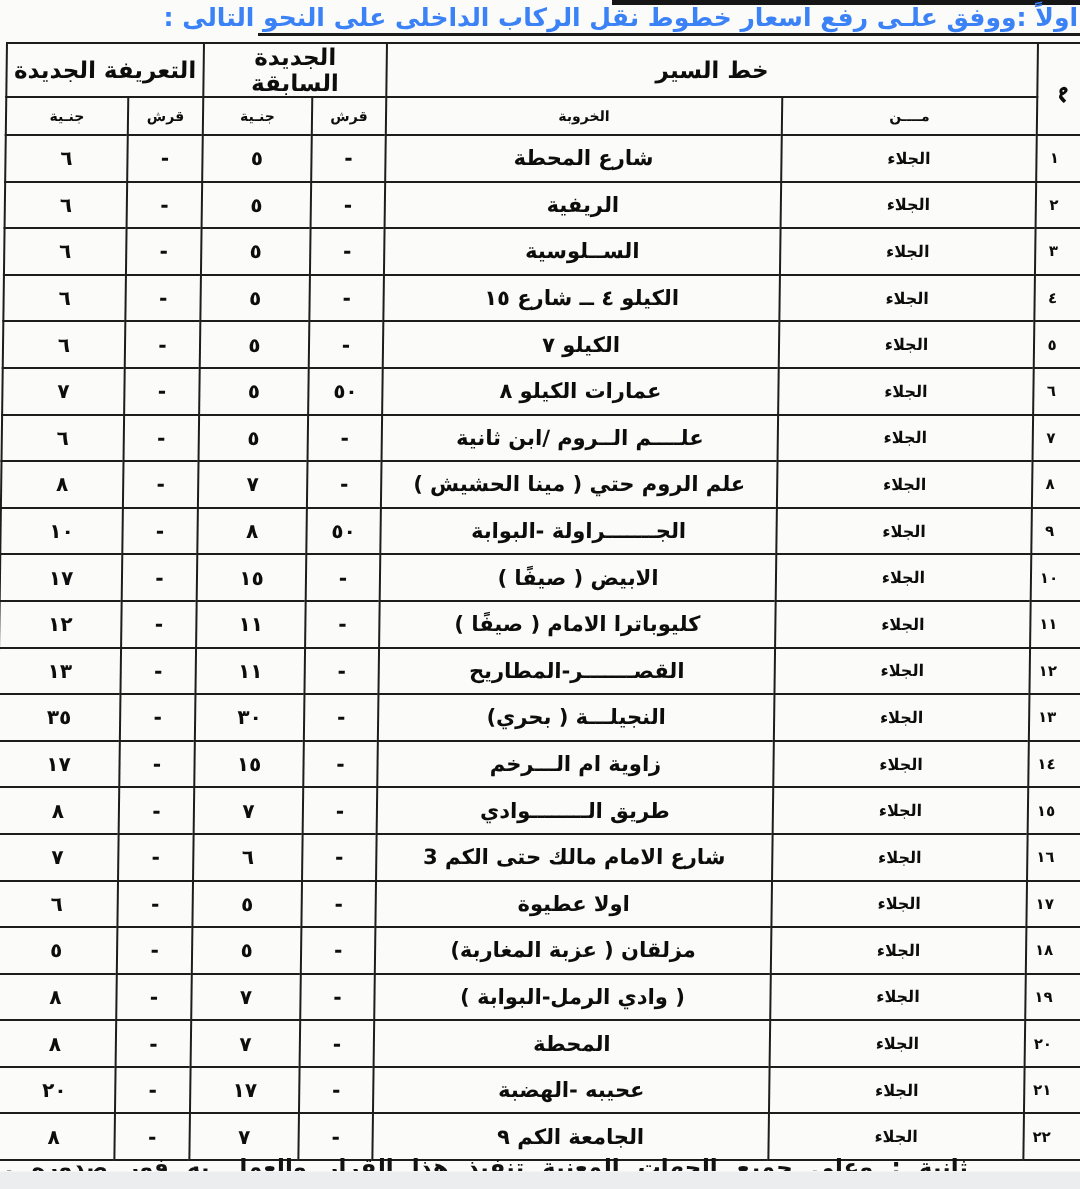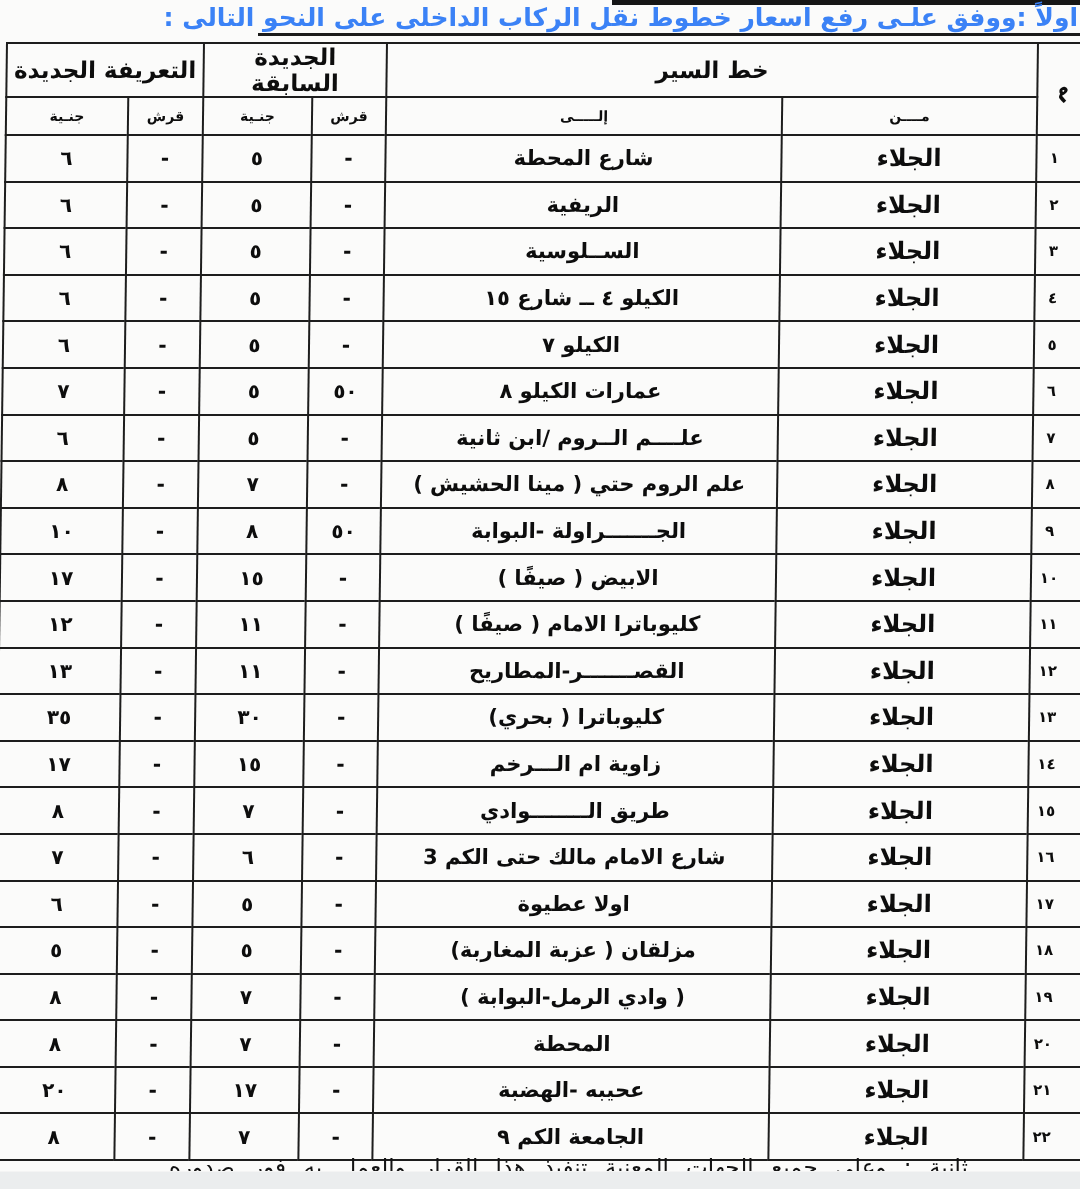--- a/index.html
+++ b/index.html
@@ -35,28 +35,28 @@
 
   th,td{
     border:2.2px solid #1d1d1d;text-align:center;vertical-align:middle;
     color:#0d0d0d;font-weight:bold;padding:0 4px;overflow:hidden;
   }
   thead tr.h1 th{height:50px;font-size:23px;}
   thead tr.h2 th{height:36px;font-size:14px;}
   tbody tr{height:46.6px;}
   tbody td{font-size:20px;}
   td.c-to{font-size:21px;}
-  td.c-from{font-size:24px;}
+  td.c-from{font-size:16px;}
   td.c-no{font-size:15px;padding-right:24px;padding-left:0;}
   th.th-index{padding-right:18px;}
   .m-rot{display:inline-block;transform:rotate(-42deg);font-size:21px;}
 
   .footer-text{
     position:absolute;top:1154px;right:112px;direction:rtl;white-space:nowrap;
-    font-size:23px;font-weight:normal;color:#131313;word-spacing:10px;
+    font-size:23px;font-weight:bold;color:#131313;word-spacing:10px;
   }
   .bottom-band{
     position:absolute;left:0;right:0;top:1171px;height:18px;
     background:#ebedee;border-top:1.5px solid #f4f4f4;
   }
 </style>
 </head>
 <body>
 
 <div class="page">
@@ -79,21 +79,21 @@
       </colgroup>
       <thead>
         <tr class="h1">
           <th rowspan="2" class="th-index"><span class="m-rot">م</span></th>
           <th colspan="2">خط السير</th>
           <th colspan="2">الجديدة السابقة</th>
           <th colspan="2">التعريفة الجديدة</th>
         </tr>
         <tr class="h2">
           <th>مــــن</th>
-          <th>إلـــــى</th>
+          <th>الخروبة</th>
           <th>قرش</th>
           <th>جنـية</th>
           <th>قرش</th>
           <th>جنـية</th>
         </tr>
       </thead>
       <tbody>
           <tr>
             <td class="c-no">١</td>
             <td class="c-from">الجلاء</td>
@@ -198,21 +198,21 @@
             <td class="c-from">الجلاء</td>
             <td class="c-to">القصـــــــر-المطاريح</td>
             <td class="c-pia">-</td>
             <td class="c-pou">١١</td>
             <td class="c-pia">-</td>
             <td class="c-pou">١٣</td>
           </tr>
           <tr>
             <td class="c-no">١٣</td>
             <td class="c-from">الجلاء</td>
-            <td class="c-to">كليوباترا ( بحري)</td>
+            <td class="c-to">النجيلـــة ( بحري)</td>
             <td class="c-pia">-</td>
             <td class="c-pou">٣٠</td>
             <td class="c-pia">-</td>
             <td class="c-pou">٣٥</td>
           </tr>
           <tr>
             <td class="c-no">١٤</td>
             <td class="c-from">الجلاء</td>
             <td class="c-to">زاوية ام الـــرخم</td>
             <td class="c-pia">-</td>

